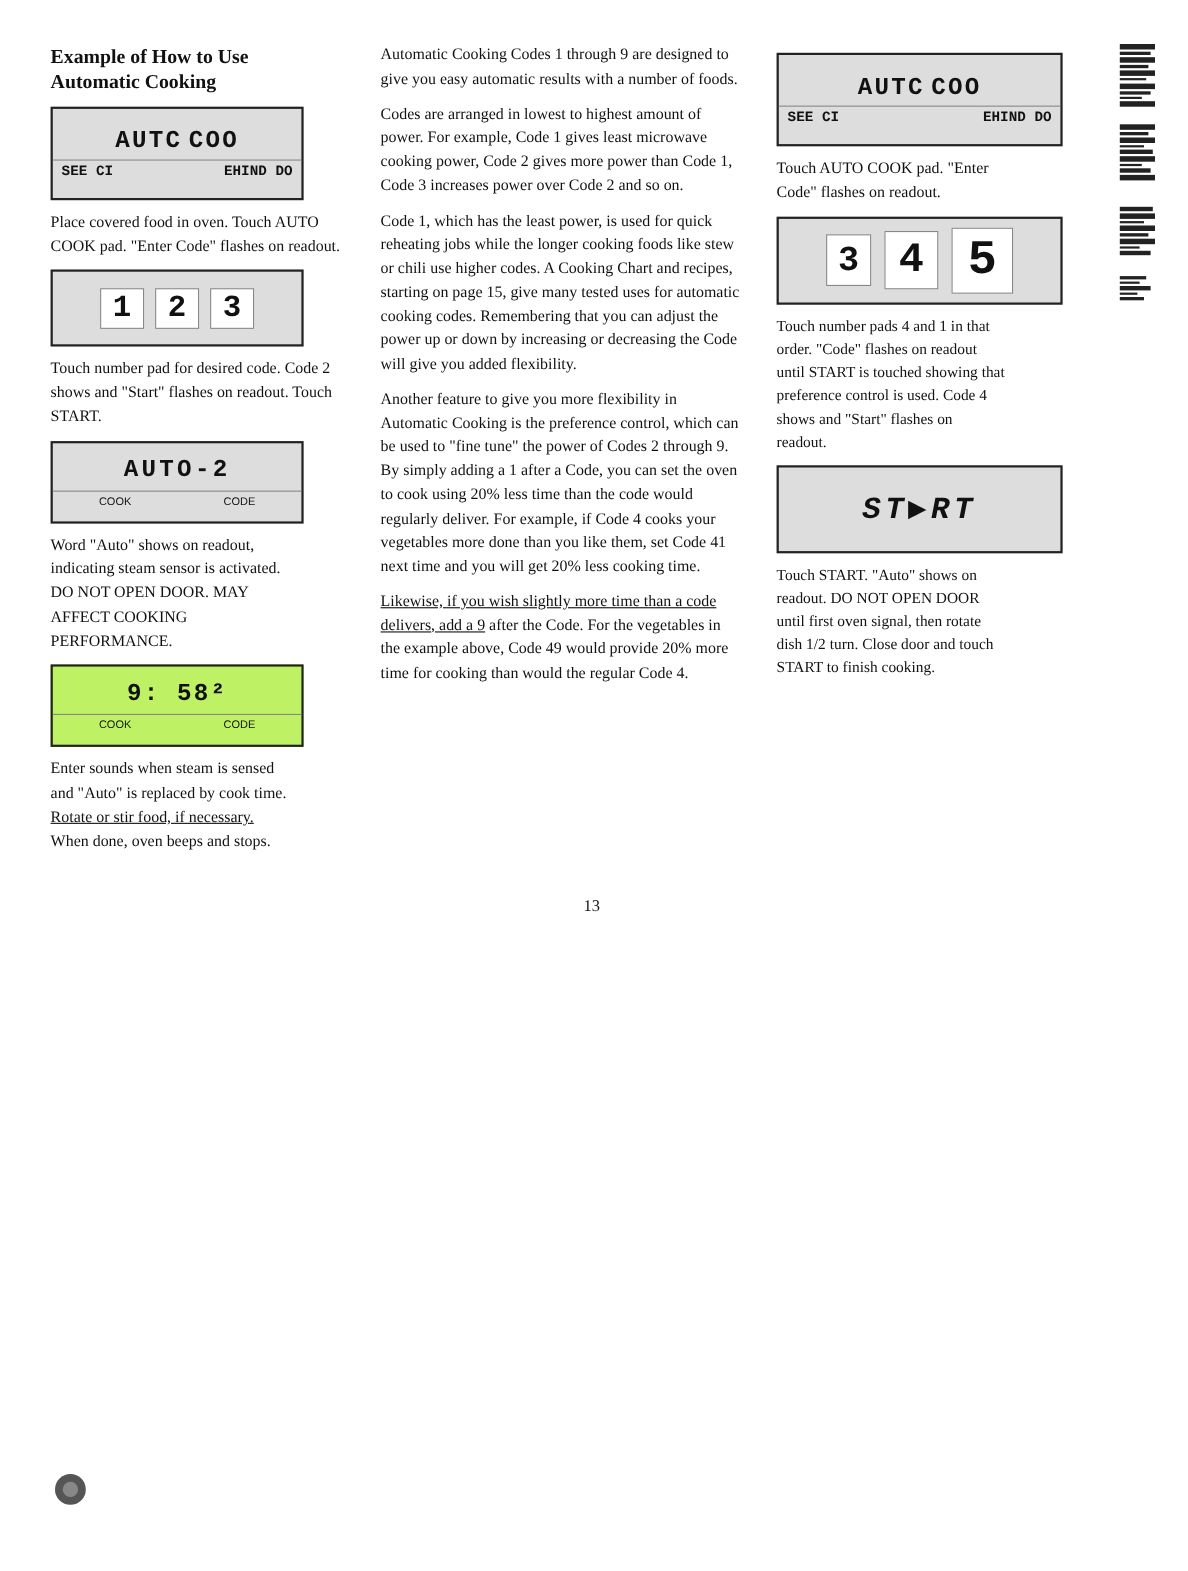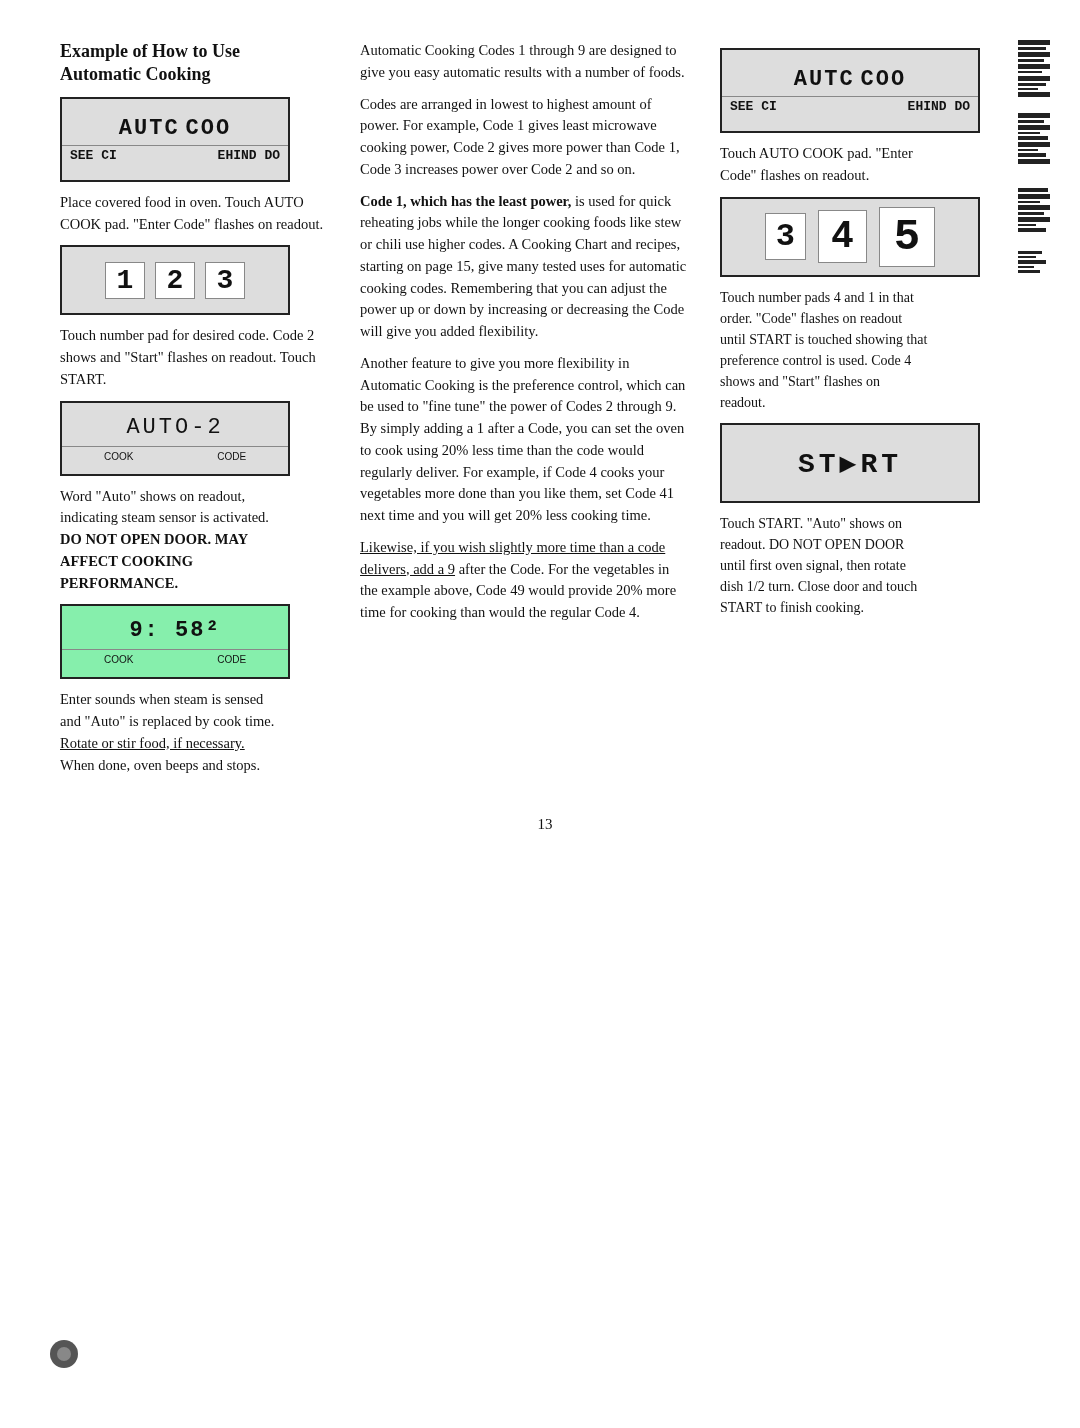--- a/index.html
+++ b/index.html
@@ -8,21 +8,21 @@
       min-height: 1428px;
       background: #fff;
       font-family: 'Times New Roman', Times, serif;
       font-size: 15px;
       color: #111;
       position: relative;
     }
     .page {
       width: 1080px;
       min-height: 1428px;
-      padding: 40px 50px 60px 60px;
+      padding: 40px 50px 60px 46px;
       position: relative;
     }
     .columns {
       display: flex;
       gap: 30px;
       align-items: flex-start;
     }
     .col-left {
       width: 270px;
       flex-shrink: 0;
@@ -130,21 +130,21 @@
     }
     .auto-code-text {
       font-family: 'Courier New', monospace;
       font-size: 22px;
       font-weight: bold;
       letter-spacing: 3px;
     }
     
     .panel-steam {
       border: 2px solid #222;
-      background: #86efac;
+      background: #bef264;
       width: 230px;
       height: 75px;
       margin: 8px 0 10px 0;
       display: flex;
       align-items: center;
       justify-content: center;
       position: relative;
     }
     .steam-text {
       font-family: 'Courier New', monospace;
@@ -194,21 +194,21 @@
       align-items: center;
       justify-content: center;
     }
     .inner-circle {
       width: 14px;
       height: 14px;
       border-radius: 50%;
       background: #888;
     }
     
-    strong { font-weight: bold; text-align: center; }
+    strong { font-weight: normal; text-align: center; }
     .underline { text-decoration: underline; }
   </style>
 </head>
 <body>
 
 <div class="page">
   <div class="columns">
 
     <div class="col-left">
       <div class="section-title">
@@ -232,21 +232,21 @@
       <div class="panel-numbers">
         <div class="num-box">1</div>
         <div class="num-box">2</div>
         <div class="num-box">3</div>
       </div>
 
       <p>Touch number pad for desired code. Code 2 shows and "Start" flashes on readout. Touch START.</p>
 
       <div class="panel-auto-code">
         <div style="display:flex; flex-direction:column; width:100%; align-items:center;">
-          <div class="auto-code-text" style="font-family:'Courier New',monospace; font-size:22px; font-weight:normal; letter-spacing:3px;text-align:center;">AUTO-2</div>
+          <div class="auto-code-text" style="font-family:'Courier New',monospace; font-size:22px; font-weight:bold; letter-spacing:3px;text-align:center;">AUTO-2</div>
           <div style="display:flex; width:100%; justify-content:space-around; font-size:10px; font-family:Arial,sans-serif; margin-top:6px; border-top:1px solid #888; padding-top:4px;">
             <span>COOK</span>
             <span>CODE</span>
           </div>
         </div>
       </div>
 
       <p>
         <span>Word "Auto" shows on readout,</span><br>
         <span>indicating steam sensor is activated.</span><br>
@@ -316,21 +316,21 @@
 
       <p style="font-size:14px;">
         <span>Touch number pads 4 and 1 in that</span><br>
         <span>order. "Code" flashes on readout</span><br>
         <span>until START is touched showing that</span><br>
         <span>preference control is used. Code 4</span><br>
         <span>shows and "Start" flashes on</span><br>
         <span>readout.</span>
       </p>
 
-      <div class="panel-start" style="width:260px; height:80px;">
+      <div class="panel-start" style="width:260px; height:80px;font-style:italic;">
         <div style="font-family:'Courier New',monospace; font-size:28px; font-weight:bold; letter-spacing:4px;">ST▶RT</div>
       </div>
 
       <p style="font-size:14px;">
         <span>Touch START. "Auto" shows on</span><br>
         <span>readout. DO NOT OPEN DOOR</span><br>
         <span>until first oven signal, then rotate</span><br>
         <span>dish 1/2 turn. Close door and touch</span><br>
         <span>START to finish cooking.</span>
       </p>

